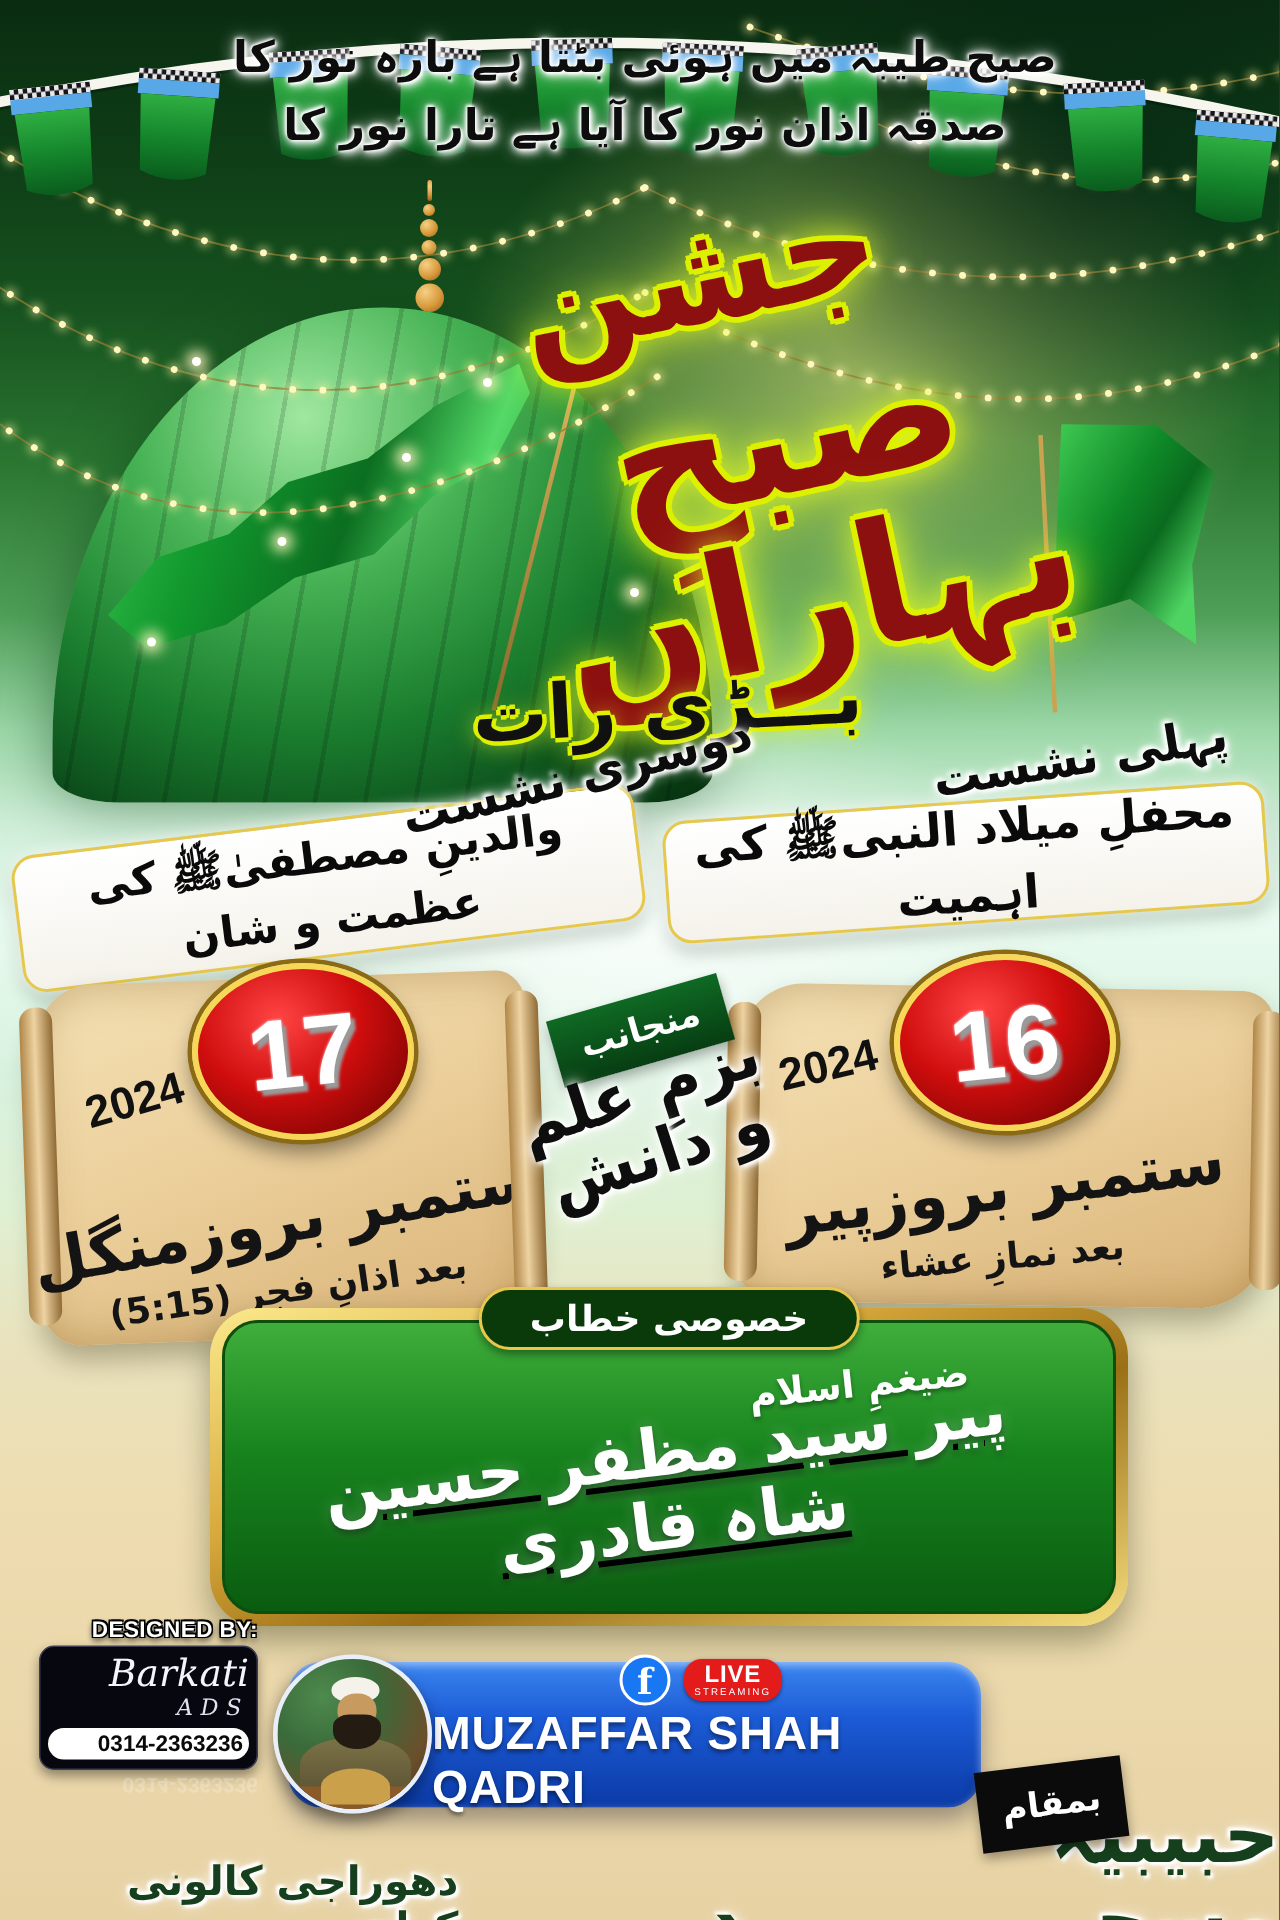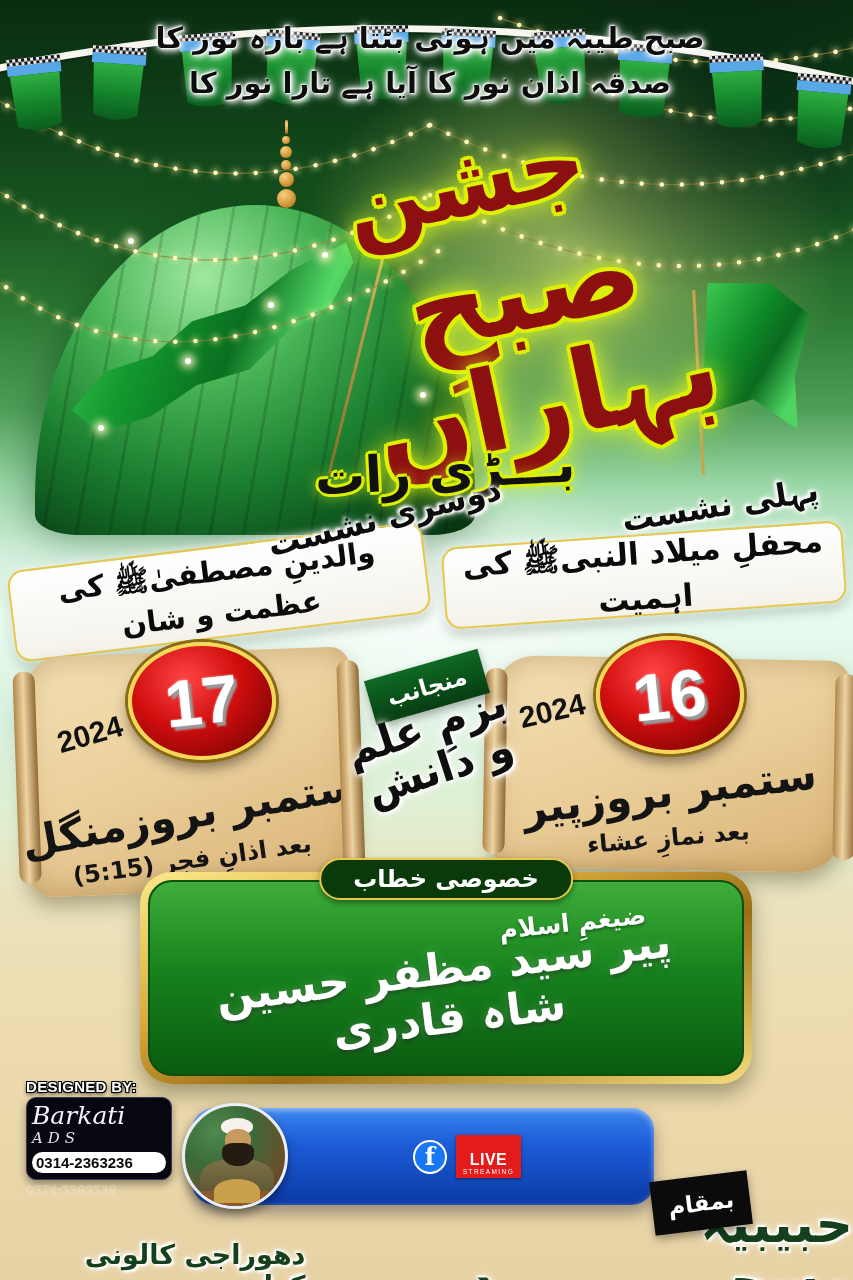--- a/index.html
+++ b/index.html
@@ -112,52 +112,52 @@
   .org-name{left:338px;top:704px;width:190px;z-index:6;transform:rotate(-18deg);text-align:center;
     font-size:42px;font-weight:bold;color:#0e0e0e;line-height:1.05;
     text-shadow:0 0 6px #fff,0 0 12px #fff,2px 2px 3px #fff;}
 
   
   .panel-frame{left:140px;top:872px;width:612px;height:212px;z-index:6;border-radius:32px;padding:8px;
     background:linear-gradient(160deg,#fbe98c 0%,#d8a93c 35%,#9a6f16 60%,#f4dd7c 100%);
     box-shadow:0 10px 20px rgba(20,30,0,.35);}
   .panel-green{position:relative;width:100%;height:100%;border-radius:24px;border:2px solid #0d4f0d;
     background:linear-gradient(180deg,#3fae3b 0%,#17831d 45%,#0a5c10 100%);
-    display:flex;flex-direction:column;align-items:center;justify-content:center;}
+    display:flex;flex-direction:column;align-items:center;justify-content:center;text-decoration:underline;}
   .khitab-pill{position:absolute;top:-24px;left:50%;transform:translateX(-50%);
     background:#0a3a0a;border:2px solid #e8c84a;border-radius:999px;padding:5px 32px;
     color:#fff;font-size:24px;font-weight:bold;white-space:nowrap;box-shadow:0 3px 6px rgba(0,0,0,.4);}
   .honorific{position:absolute;top:26px;right:96px;color:#fff;font-size:25px;font-weight:bold;
     transform:rotate(-6deg);text-shadow:0 2px 3px rgba(0,0,0,.35);}
   .speaker-name{width:92%;margin-top:30px;text-align:center;transform:rotate(-7deg);
     color:#fff;font-size:44px;font-weight:bold;line-height:1.12;
     text-shadow:0 3px 5px rgba(0,0,0,.4),0 0 10px rgba(255,255,255,.25);}
 
   
-  .designer{left:26px;top:1078px;width:146px;z-index:7;text-align:left;font-family:"Liberation Sans",sans-serif;}
+  .designer{left:26px;top:1078px;width:146px;z-index:7;text-align:right;font-family:"Liberation Sans",sans-serif;}
   .des-head{font-size:15px;font-weight:800;color:#fff;letter-spacing:.3px;
     text-shadow:-1px -1px 0 #000,1px -1px 0 #000,-1px 1px 0 #000,1px 1px 0 #000,0 2px 4px #000;}
   .des-card{margin-top:2px;background:#07070f;border:1px solid #3c3c52;border-radius:10px;padding:5px 5px 6px;
     box-shadow:0 4px 8px rgba(0,0,0,.4);}
   .des-brand{font-family:"DejaVu Serif",serif;font-style:italic;font-size:25px;color:#f4f4fb;line-height:1;}
   .des-sub{font-family:"DejaVu Serif",serif;font-style:italic;font-size:15px;letter-spacing:5px;color:#e2e2f0;margin-top:1px;}
   .des-phone{margin-top:5px;background:#fff;border-radius:999px;padding:2px 4px;font-size:15px;font-weight:800;color:#0a0a0a;}
   .des-reflect{margin-top:2px;transform:scaleY(-1);opacity:.22;color:#fff;font-size:14px;font-weight:800;filter:blur(.4px);}
 
   
   .live-bar{left:192px;top:1108px;width:462px;height:97px;z-index:6;border-radius:22px;
     background:linear-gradient(180deg,#3b86f0 0%,#1c5bd6 38%,#0b3aa6 100%);
     box-shadow:inset 0 2px 6px rgba(255,255,255,.5),0 8px 16px rgba(0,0,30,.35);}
   .bar-content{position:absolute;left:96px;right:8px;top:0;bottom:0;display:flex;flex-direction:column;
     align-items:center;justify-content:center;font-family:"Liberation Sans",sans-serif;color:#fff;}
   .bar-row{display:flex;align-items:center;gap:9px;}
   .fb-circle{width:34px;height:34px;border-radius:50%;background:#1877f2;border:2px solid #fff;
     display:flex;align-items:center;justify-content:center;font-size:24px;font-weight:800;color:#fff;
     font-family:"DejaVu Serif",serif;}
-  .live-badge{background:#e31b1b;border-radius:0;padding:17px 7px 2px;text-align:center;line-height:1;
+  .live-badge{background:#e31b1b;border-radius:12px;padding:3px 7px 2px;text-align:center;line-height:1;
     box-shadow:0 1px 3px rgba(0,0,0,.45);}
   .live-label{font-size:16px;font-weight:800;letter-spacing:.5px;}
   .streaming-label{font-size:6.5px;letter-spacing:1.4px;margin-top:1px;}
   .al-line1{font-size:27px;font-weight:800;text-shadow:0 2px 3px rgba(0,0,0,.45);}
   .al-line2{font-size:31px;font-weight:800;letter-spacing:.5px;margin-top:1px;text-shadow:0 2px 3px rgba(0,0,0,.45);}
 
   
   .photo{position:absolute;left:-10px;top:-5px;width:106px;height:106px;border-radius:50%;
     border:3px solid #e9eef8;overflow:hidden;z-index:7;box-shadow:0 5px 10px rgba(0,0,0,.4);
     background:radial-gradient(circle at 30% 25%,#4e8a4e,#3a6b3a 35%,#6b4f2c 72%,#46331c);}
@@ -353,20 +353,21 @@
       <i class="ph-arc"></i>
     </div>
     <div class="bar-content">
       <div class="bar-row">
         <span class="fb-circle">f</span>
         <span class="live-badge">
           <span class="live-label" style="display:block">LIVE</span>
           <span class="streaming-label" style="display:block">STREAMING</span>
         </span>
       </div>
+      <div class="al-line2">MUZAFFAR SHAH QADRI</div>
     </div>
   </div>
 
   <div class="abs venue-badge rtl">بمقام</div>
   <div class="abs venue-line rtl">
     <span class="venue-masjid">حبیبیہ مسجـــــــــــــد</span>
     <span class="venue-address">دھوراجی کالونی کراچی</span>
   </div>
 
 </div>

